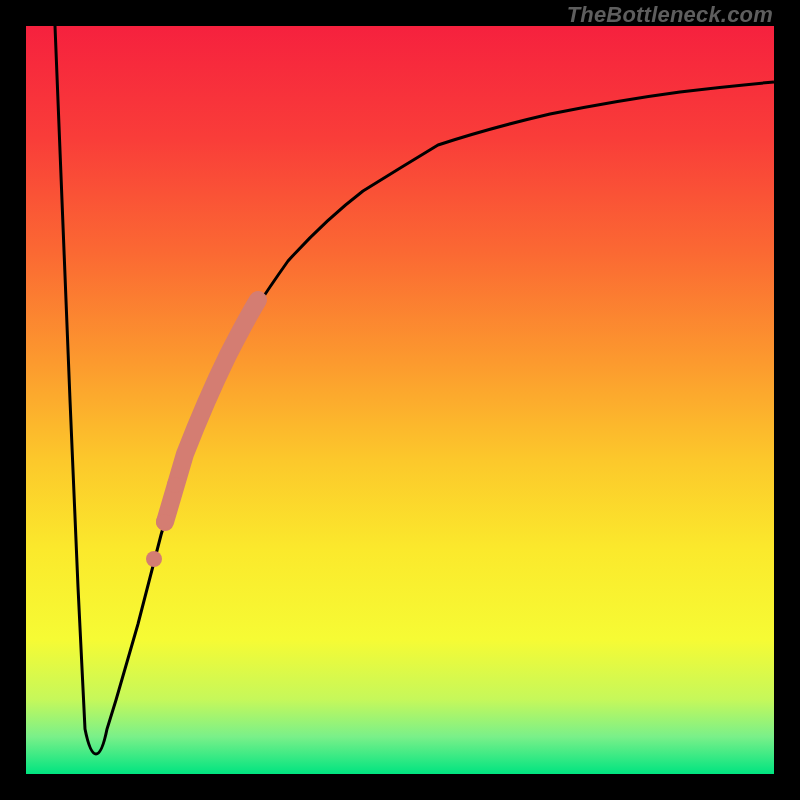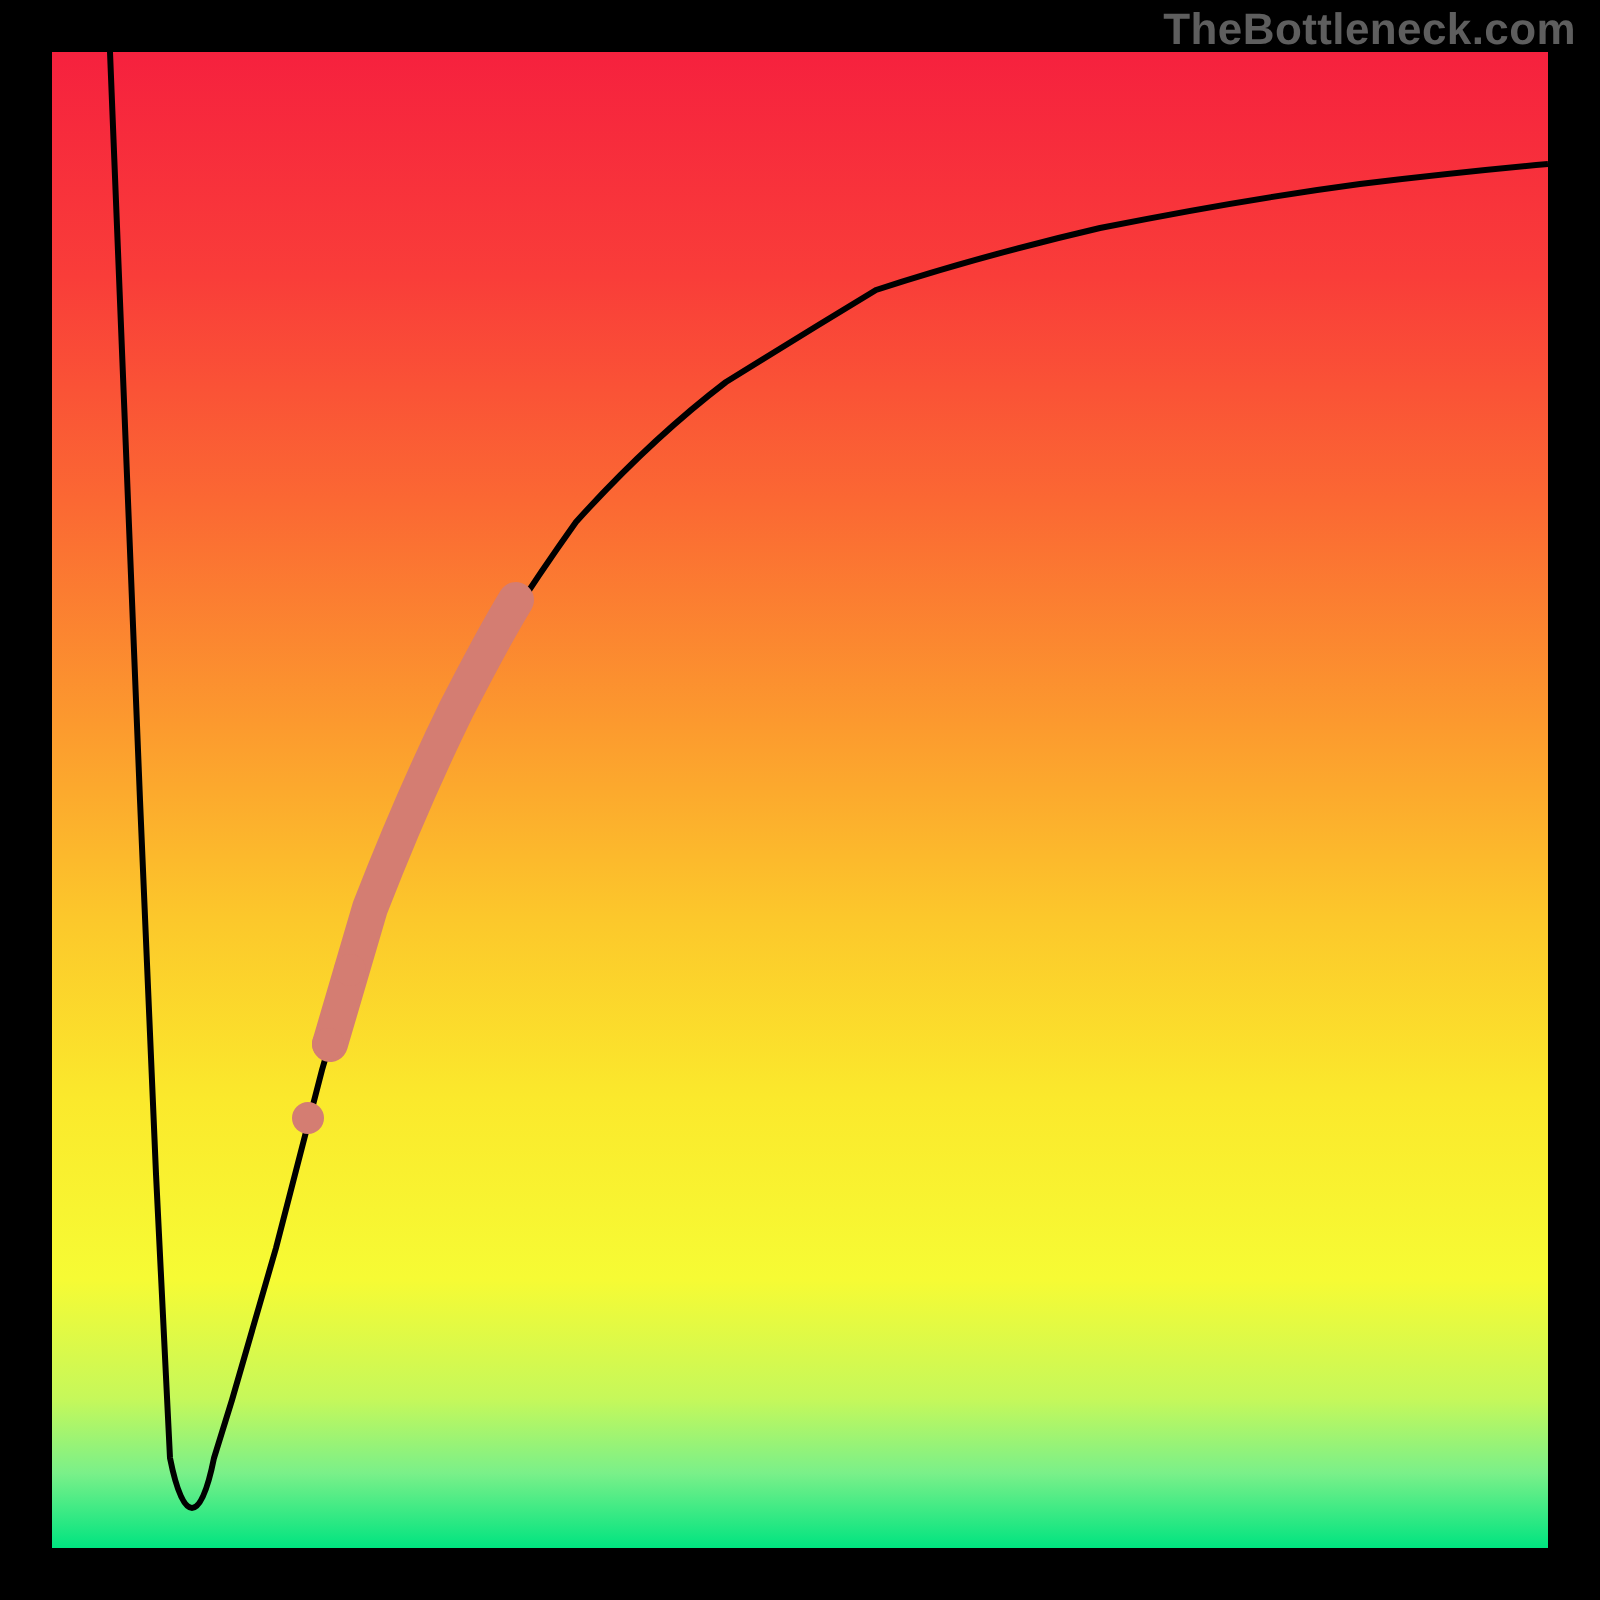--- a/index.html
+++ b/index.html
@@ -14,27 +14,28 @@
     position: relative;
     width: 800px;
     height: 800px;
   }
   svg {
     display: block;
   }
   .watermark {
     position: absolute;
     top: 2px;
-    right: 12px;
+    right: 27px;
     font-family: Arial, Helvetica, sans-serif;
     font-size: 22px;
     font-weight: 600;
     color: #5e5e5e;
     letter-spacing: 0.2px;
     user-select: none;
+    font-style: italic;
   }
 </style>
 </head>
 <body>
 
 <div class="wrap">
 
   <svg viewBox="0 0 800 800" width="800" height="800">
     <defs>
       <linearGradient id="bg-grad" x1="0" y1="0" x2="0" y2="1">

